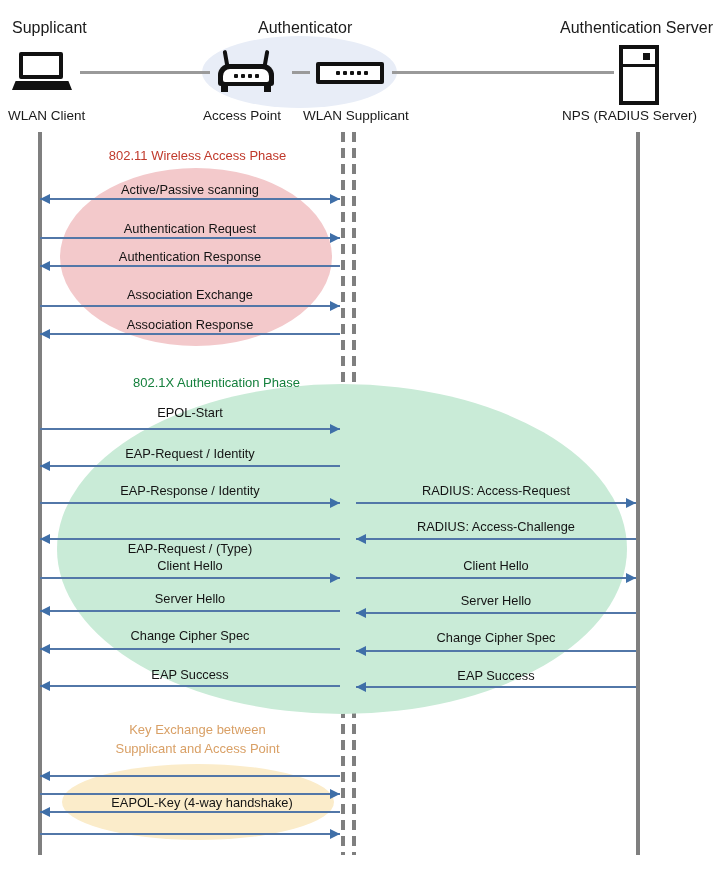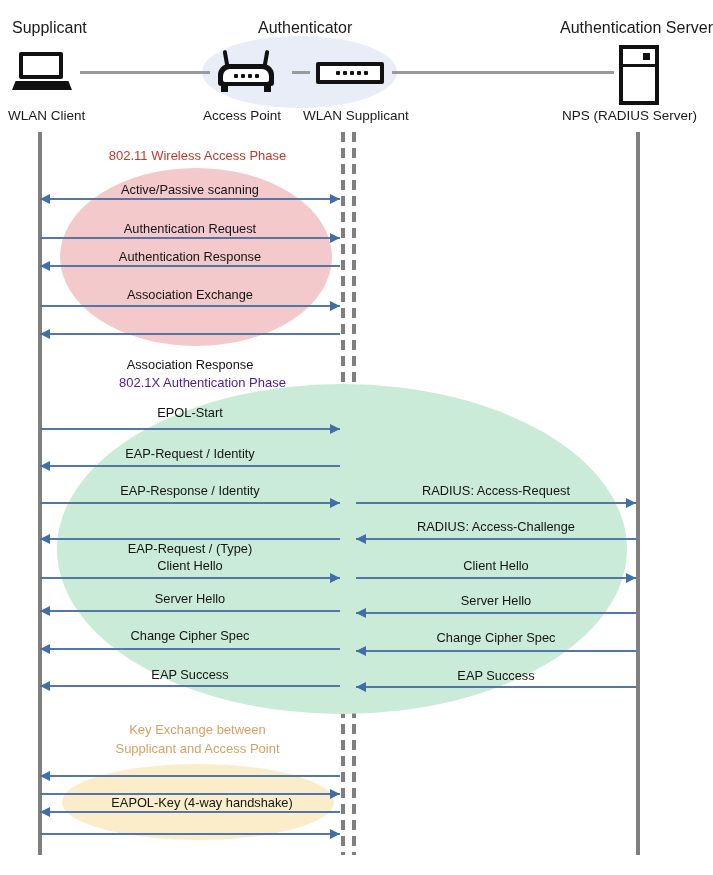--- a/index.html
+++ b/index.html
@@ -119,21 +119,21 @@
   <div class="lifeline" style="left:38px;top:132px;height:723px;"></div>
   <div class="lifeline-dashed" style="left:341px;top:132px;height:723px;"></div>
   <div class="lifeline-dashed" style="left:352px;top:132px;height:723px;"></div>
   <div class="lifeline" style="left:636px;top:132px;height:723px;"></div>
 
   <div class="blob" style="left:60px;top:168px;width:272px;height:178px;background:#f3c9cb;"></div>
   <div class="blob" style="left:57px;top:384px;width:570px;height:330px;background:#c9ebd7;"></div>
   <div class="blob" style="left:62px;top:764px;width:272px;height:76px;background:#fbecca;"></div>
 
   <div class="phase-label" style="left:60px;top:147px;width:275px;color:#C0392B;">802.11 Wireless Access Phase</div>
-  <div class="phase-label" style="left:65px;top:374px;width:275px;color:#4c1d95;">802.1X Authentication Phase</div>
+  <div class="phase-label" style="left:79px;top:374px;width:275px;color:#15803d;">802.1X Authentication Phase</div>
   <div class="phase-label" style="left:60px;top:721px;width:275px;color:#D9A066;">Key Exchange between</div>
   <div class="phase-label" style="left:60px;top:740px;width:275px;color:#D9A066;">Supplicant and Access Point</div>
 
   <div class="msg" style="left:40px;top:198px;width:300px;"></div>
   <div class="head left" style="left:40px;top:194px;"></div>
   <div class="head right" style="left:330px;top:194px;"></div>
   <div class="msg-label" style="left:40px;top:182px;width:300px;">Active/Passive scanning</div>
 
   <div class="msg" style="left:40px;top:237px;width:300px;"></div>
   <div class="head right" style="left:330px;top:233px;"></div>
@@ -142,21 +142,21 @@
   <div class="msg" style="left:40px;top:265px;width:300px;"></div>
   <div class="head left" style="left:40px;top:261px;"></div>
   <div class="msg-label" style="left:40px;top:249px;width:300px;">Authentication Response</div>
 
   <div class="msg" style="left:40px;top:305px;width:300px;"></div>
   <div class="head right" style="left:330px;top:301px;"></div>
   <div class="msg-label" style="left:40px;top:287px;width:300px;">Association Exchange</div>
 
   <div class="msg" style="left:40px;top:333px;width:300px;"></div>
   <div class="head left" style="left:40px;top:329px;"></div>
-  <div class="msg-label" style="left:40px;top:317px;width:300px;margin-top:40px;">Association Response</div>
+  <div class="msg-label" style="left:40px;top:317px;width:300px;">Association Response</div>
 
   <div class="msg" style="left:40px;top:428px;width:300px;"></div>
   <div class="head right" style="left:330px;top:424px;"></div>
   <div class="msg-label" style="left:40px;top:405px;width:300px;">EPOL-Start</div>
 
   <div class="msg" style="left:40px;top:465px;width:300px;"></div>
   <div class="head left" style="left:40px;top:461px;"></div>
   <div class="msg-label" style="left:40px;top:446px;width:300px;">EAP-Request / Identity</div>
 
   <div class="msg" style="left:40px;top:502px;width:300px;"></div>

